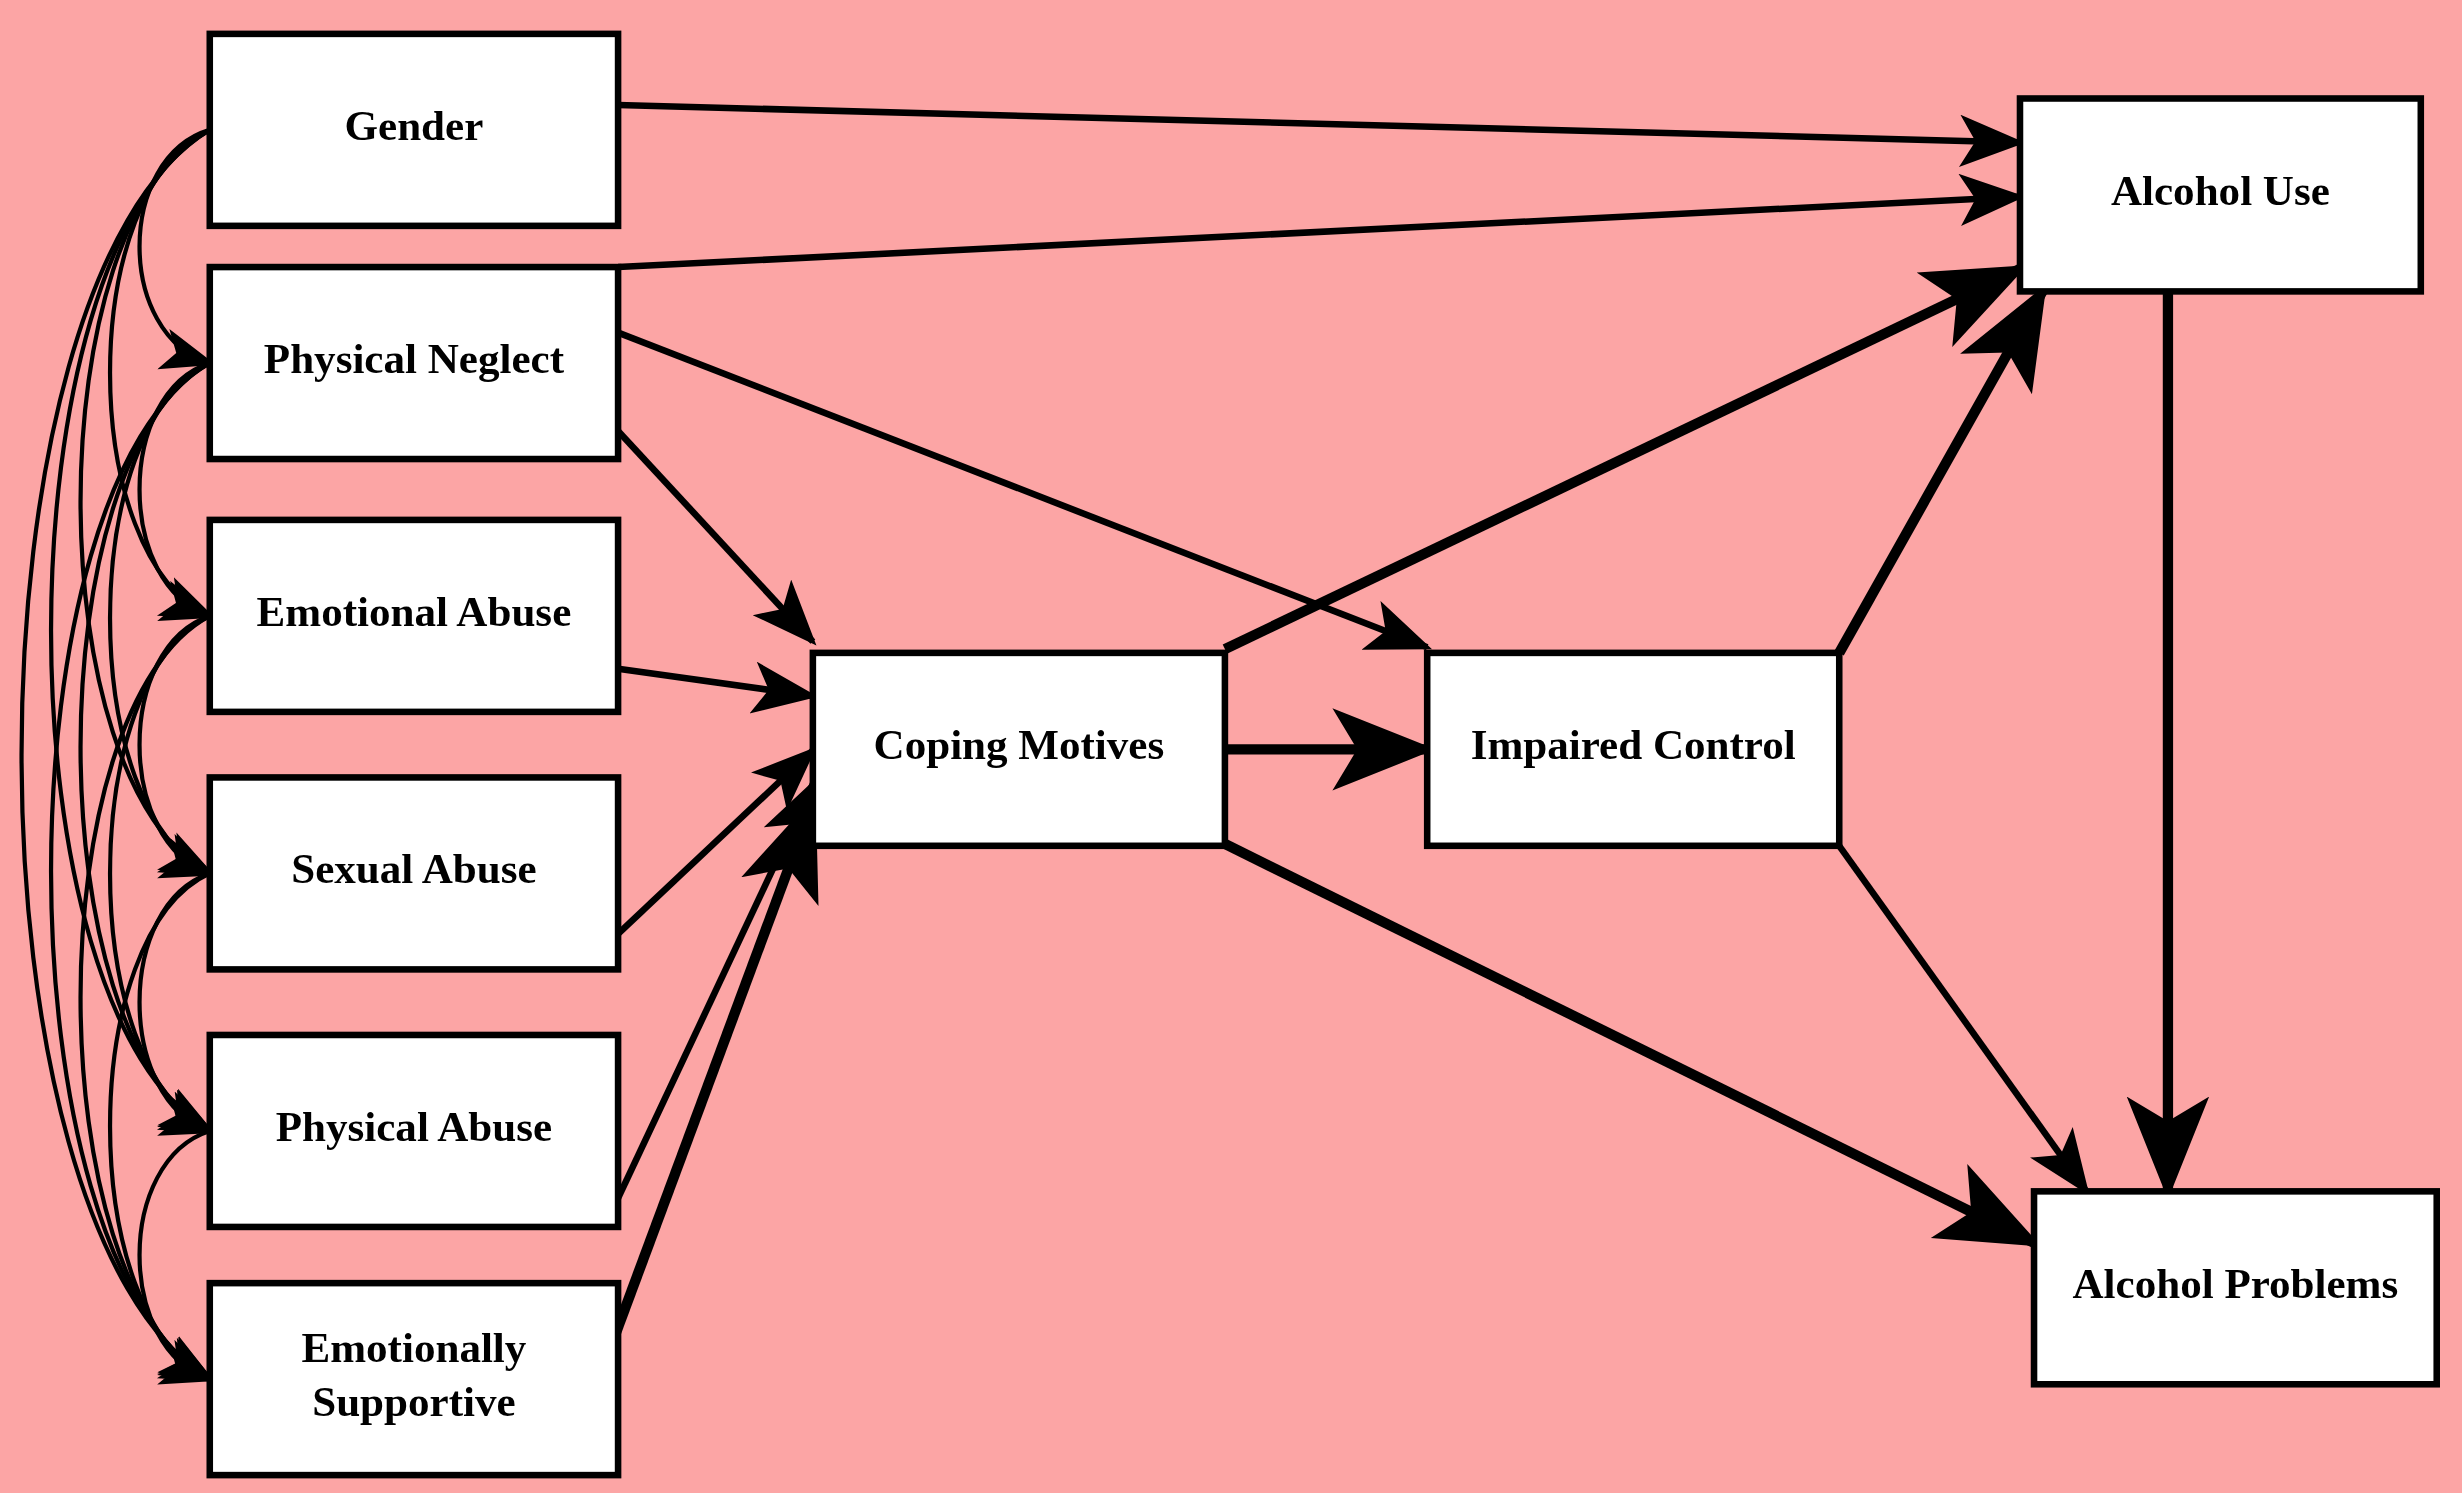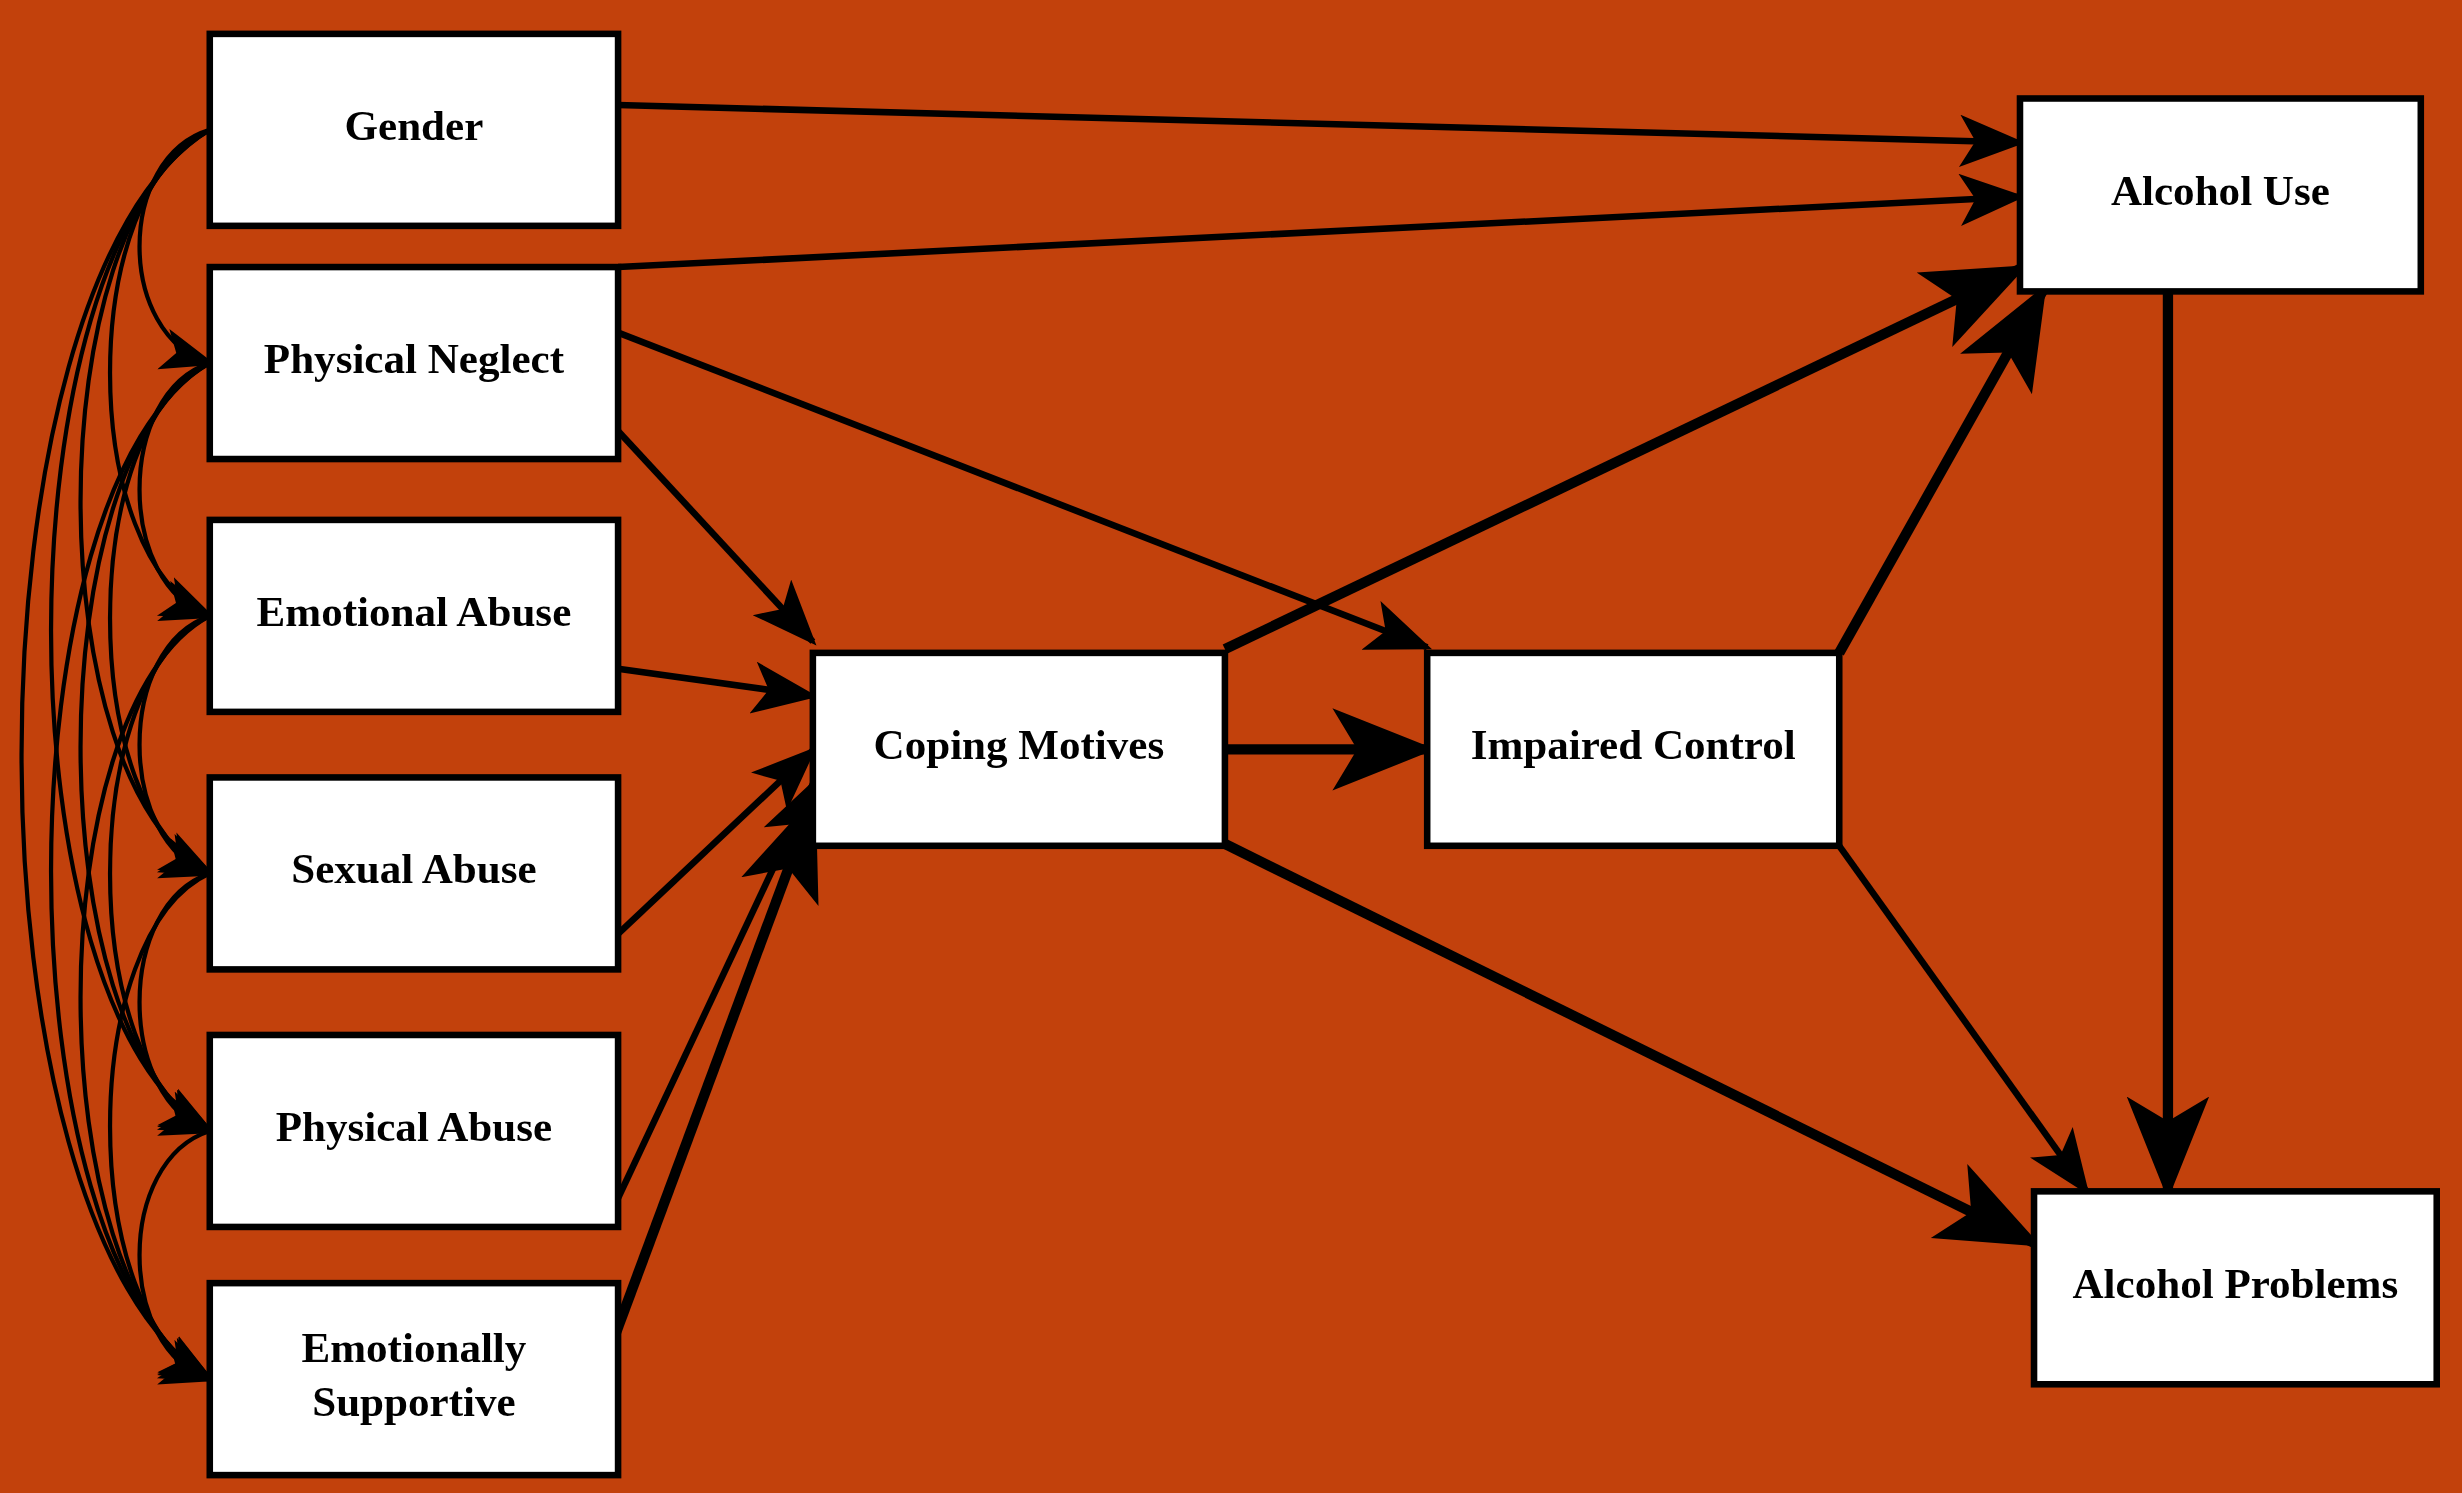--- a/index.html
+++ b/index.html
@@ -7,21 +7,21 @@
     padding: 0;
     background: #ffffff;
   }
   body {
     font-family: "Liberation Serif", "DejaVu Serif", serif;
   }
   #diagram-root {
     position: relative;
     width: 2462px;
     height: 1494px;
-    background: #c2410c;
+    background: #fca5a5;
     overflow: hidden;
   }
   svg.layer {
     position: absolute;
     top: 0;
     left: 0;
     width: 2462px;
     height: 1494px;
   }
   .node-rect {

